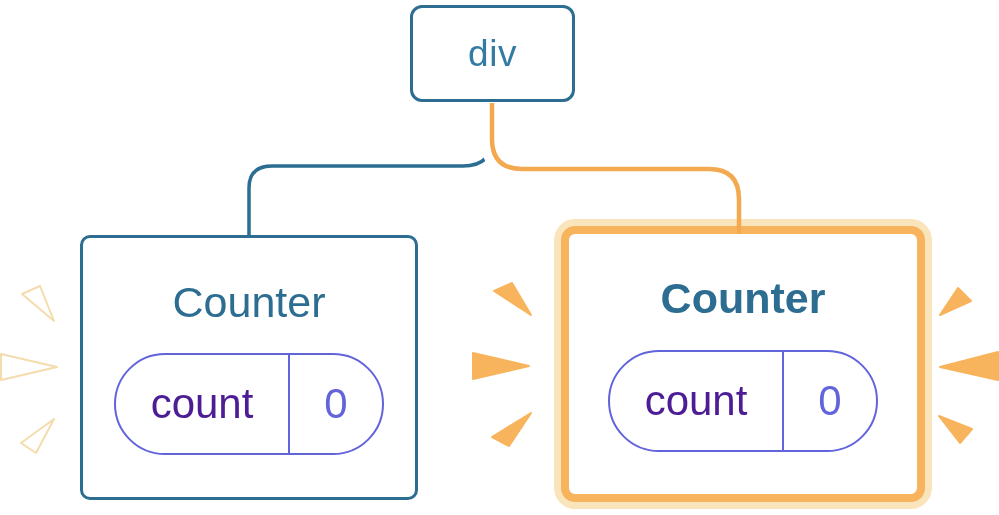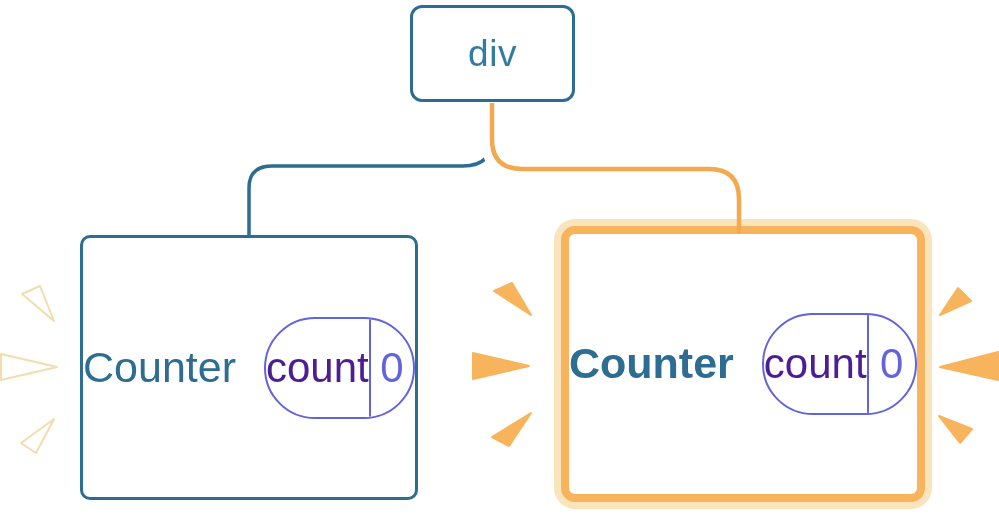--- a/index.html
+++ b/index.html
@@ -13,21 +13,21 @@
   .root-node{
     position:absolute;left:410px;top:5px;width:165px;height:97px;
     box-sizing:border-box;background:#ffffff;border:3.5px solid #2C6D91;border-radius:12px;
     display:flex;align-items:center;justify-content:center;z-index:2;
   }
   .root-label{font-size:37px;font-weight:500;color:#337BA4;letter-spacing:.5px;}
 
   
   .counter{
     position:absolute;box-sizing:border-box;background:#ffffff;z-index:2;
-    display:flex;flex-direction:row;align-items:center;justify-content:center;gap:28px;
+    display:flex;flex-direction:column;align-items:center;justify-content:center;gap:28px;
   }
   .counter-left{
     left:80px;top:235px;width:338px;height:265px;
     border:3.5px solid #2C6D91;border-radius:10px;
   }
   .counter-right{
     left:561px;top:226px;width:364px;height:276px;
     border:8px solid #F8B45C;border-radius:14px;
     box-shadow:0 0 0 7px #FAE4BC;
   }

